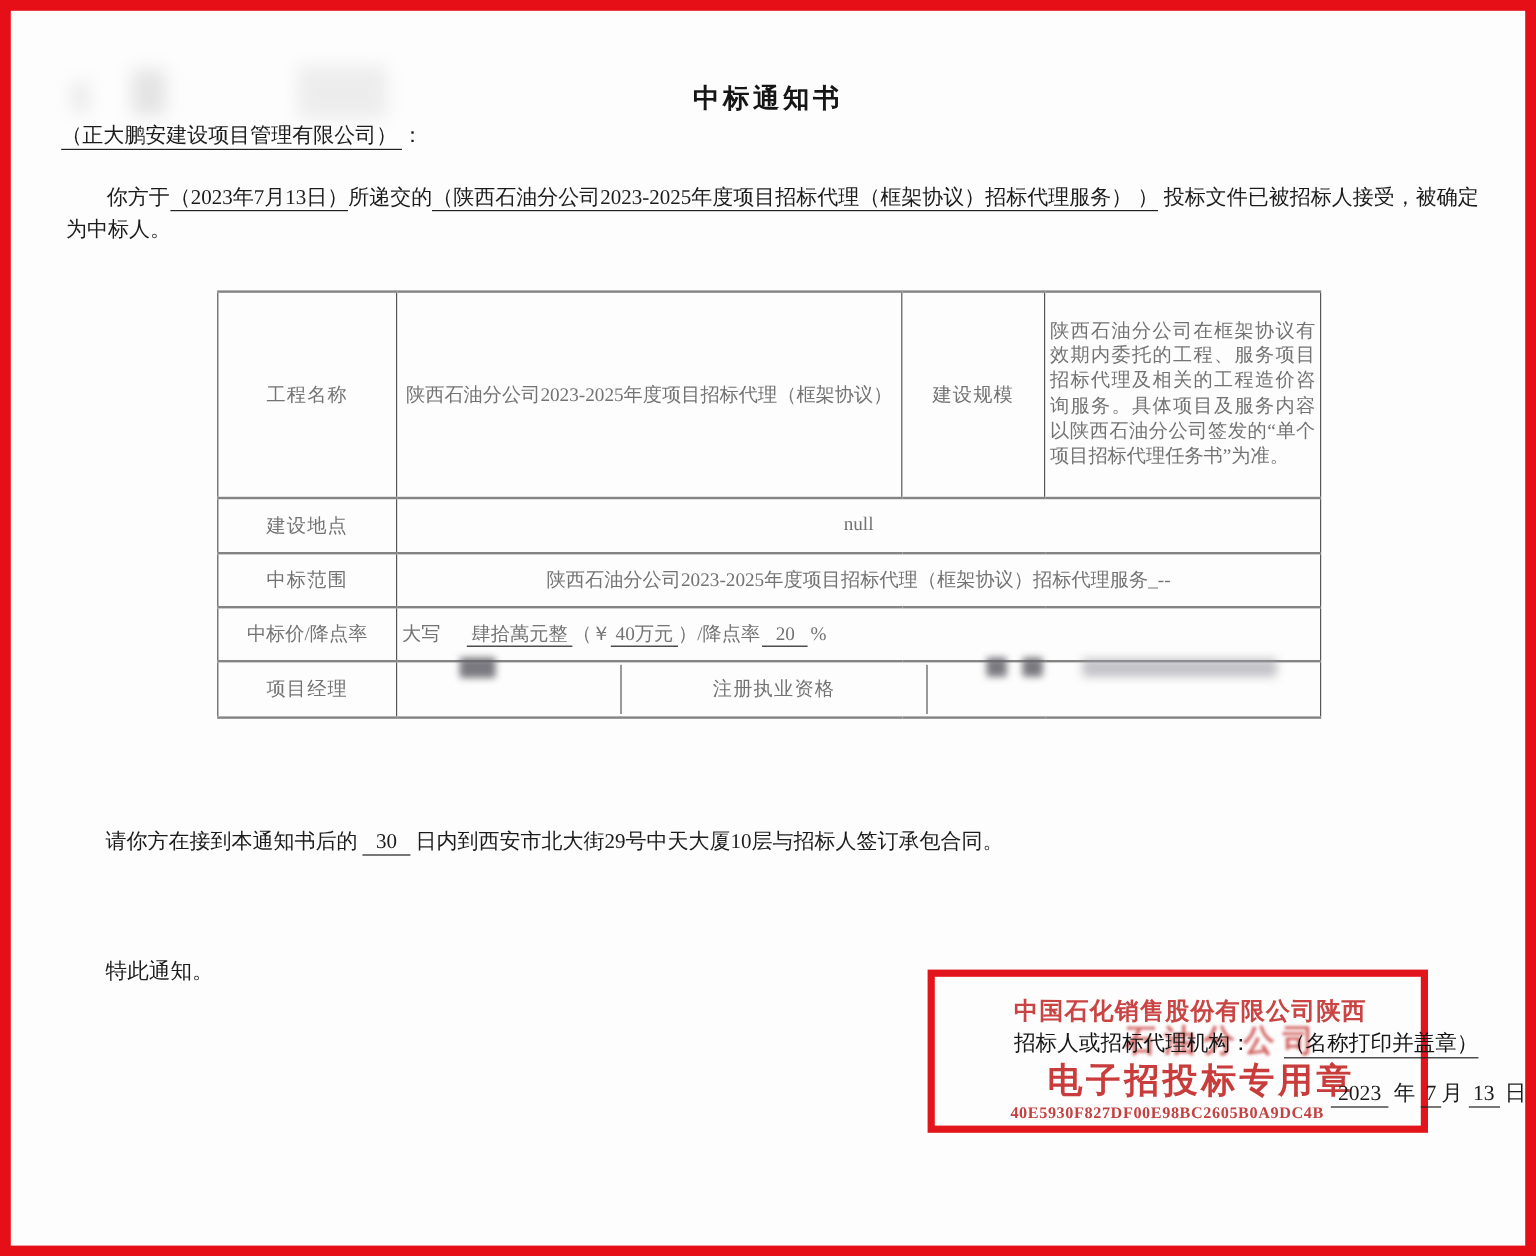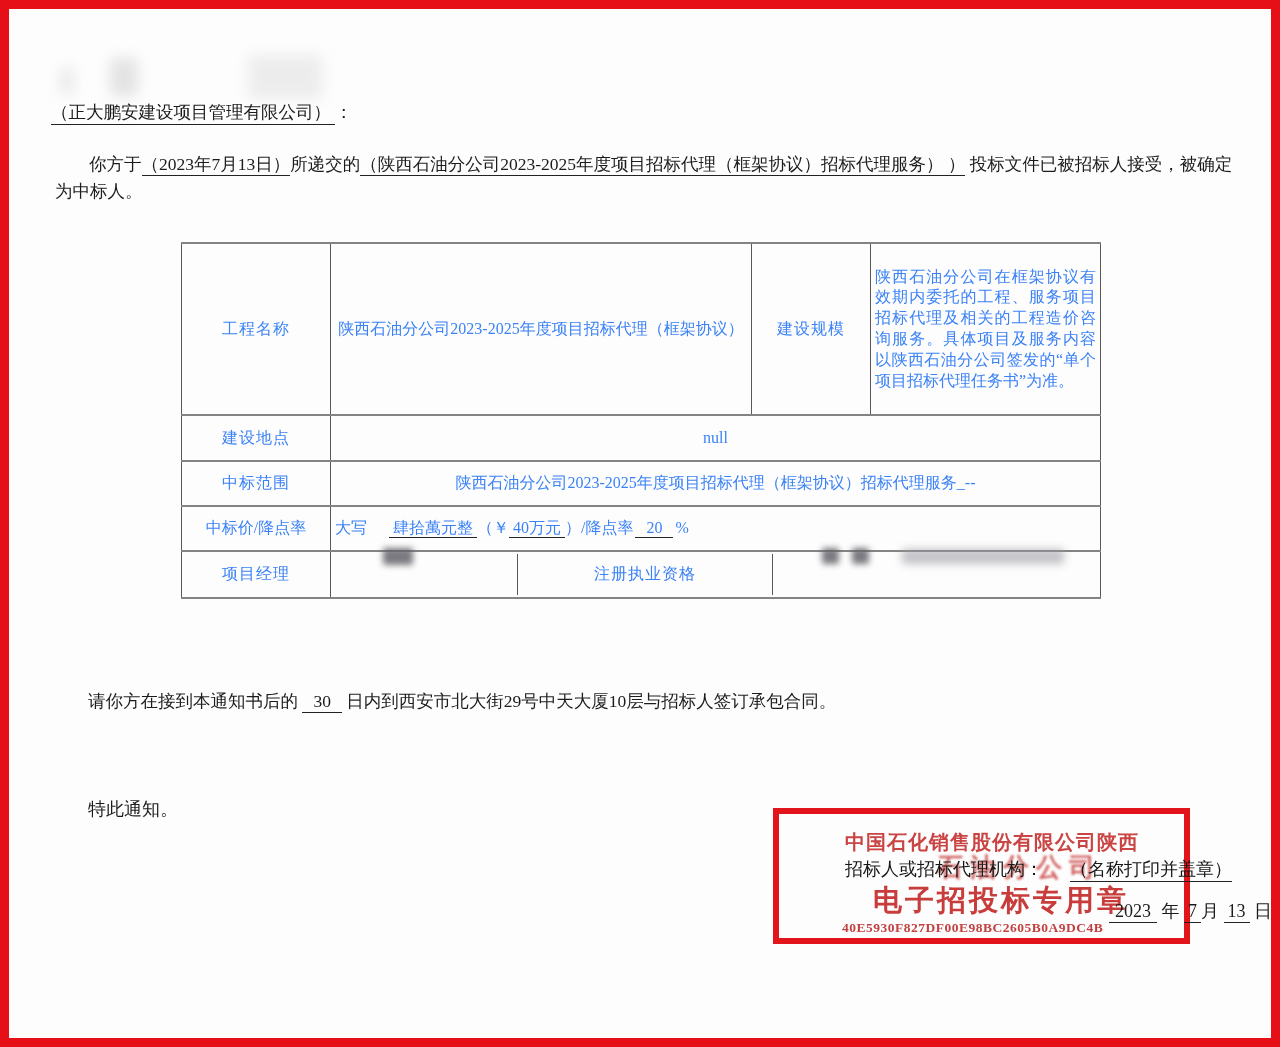--- a/index.html
+++ b/index.html
@@ -11,21 +11,21 @@
 
   .title { left:0; top:58px; width:1262px; text-align:center; font-size:22px; font-weight:bold; letter-spacing:3px; color:#161616; }
 
   .addressee { left:42px; top:91px; font-size:17.5px; }
   .addressee .u { border-bottom:1.6px solid #222; padding:0 4px 2px 0; }
 
   .para1 { left:46px; top:142px; width:1180px; font-size:17.5px; line-height:27px; text-indent:34px; }
   .para1 .u { border-bottom:1.6px solid #222; padding-bottom:1px; }
 
   table.grid { position:absolute; left:172px; top:233px; width:919px; border-collapse:collapse; table-layout:fixed; }
-  table.grid td { border-left:1px solid #585858; border-right:1px solid #585858; border-top:2px solid #848484; border-bottom:2px solid #848484; vertical-align:middle; font-size:16px; color:#3b82f6; padding:2px 4px; }
+  table.grid td { border-left:1px solid #585858; border-right:1px solid #585858; border-top:2px solid #848484; border-bottom:2px solid #848484; vertical-align:middle; font-size:16px; color:#737373; padding:2px 4px; }
   td.lab { text-align:center; letter-spacing:1px; }
   td.lab-small { text-align:center; font-size:15px; letter-spacing:0; }
   td.cen { text-align:center; }
   td.scale-val { font-size:15px; line-height:1.3; text-align:justify; padding:2px 5px; }
   td.price-val { text-align:left; padding-left:10px; }
   td.nopad { padding:0; }
   .u-amt { border-bottom:1.4px solid #222; padding:0 4px 1px 4px; }
   .u-days { border-bottom:1.4px solid #222; padding:0 11px 1px 11px; }
   .mr6 { margin-right:22px; } .mr4 { margin-right:2px; } .ml2 { margin-left:2px; }
 
@@ -56,20 +56,21 @@
 </style>
 </head>
 <body>
 
 <div class="page">
 
   <div class="smudge" style="left:101px; top:49px; width:28px; height:38px;"></div>
   <div class="smudge" style="left:51px; top:59px; width:14px; height:26px; opacity:.3;"></div>
   <div class="smudge" style="left:239px; top:46px; width:75px; height:44px; opacity:.25;"></div>
 
+  <div class="abs title">中标通知书</div>
 
   <div class="abs addressee"><span class="u">（正大鹏安建设项目管理有限公司）</span><span>：</span></div>
 
   <div class="abs para1"><span>你方于</span><span class="u">（2023年7月13日）</span><span>所递交的</span><span class="u">（陕西石油分公司2023-2025年度项目招标代理（框架协议）招标代理服务） ）</span><span> 投标文件已被招标人接受，被确定为中标人。</span></div>
 
   <table class="grid">
     <colgroup>
         <col style="width:149px">
         <col style="width:421px">
         <col style="width:119px">

